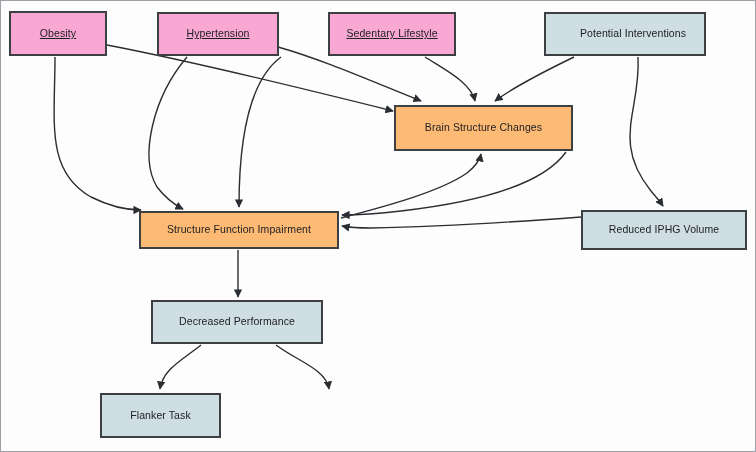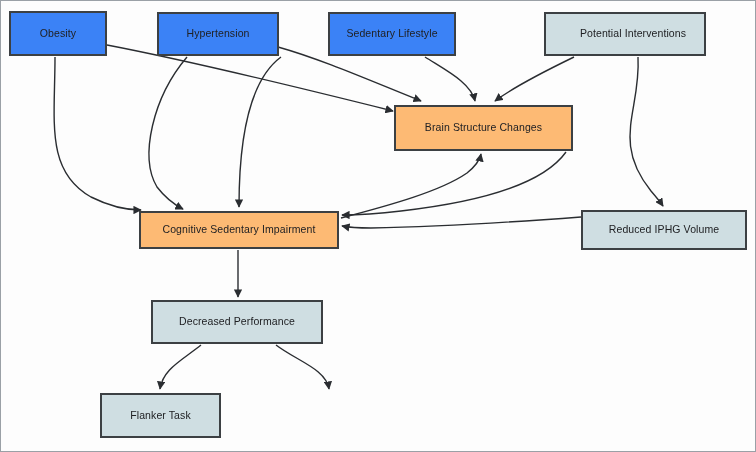--- a/index.html
+++ b/index.html
@@ -32,21 +32,21 @@
     display: flex;
     align-items: center;
     justify-content: center;
     text-align: center;
     font-size: 10.5px;
     color: #202124;
     line-height: 1.25;
     letter-spacing: 0.1px;
     z-index: 2;
   }
-  .node.pink   { background: #3b82f6; }
+  .node.pink   { background: #f9a8d4; text-decoration: underline; }
   .node.teal   { background: #cfdee2; }
   .node.grey   { background: #fdba74; }
   .node-label { padding: 0 6px; display: block; }
 </style>
 </head>
 <body>
 
 <div id="canvas">
 
   <svg id="edge-layer" width="756" height="452" viewBox="0 0 756 452" xmlns="http://www.w3.org/2000/svg">
@@ -103,21 +103,21 @@
 
   <div class="node teal" style="left:543px; top:11px; width:162px; height:44px;padding-left:16px;">
     <span class="node-label">Potential Interventions</span>
   </div>
 
   <div class="node grey" style="left:393px; top:104px; width:179px; height:46px;">
     <span class="node-label">Brain Structure Changes</span>
   </div>
 
   <div class="node grey" style="left:138px; top:210px; width:200px; height:38px;">
-    <span class="node-label">Cognitive Sedentary Impairment</span>
+    <span class="node-label">Structure Function Impairment</span>
   </div>
 
   <div class="node teal" style="left:580px; top:209px; width:166px; height:40px;">
     <span class="node-label">Reduced IPHG Volume</span>
   </div>
 
   <div class="node teal" style="left:150px; top:299px; width:172px; height:44px;justify-content:center;">
     <span class="node-label">Decreased Performance</span>
   </div>
 

